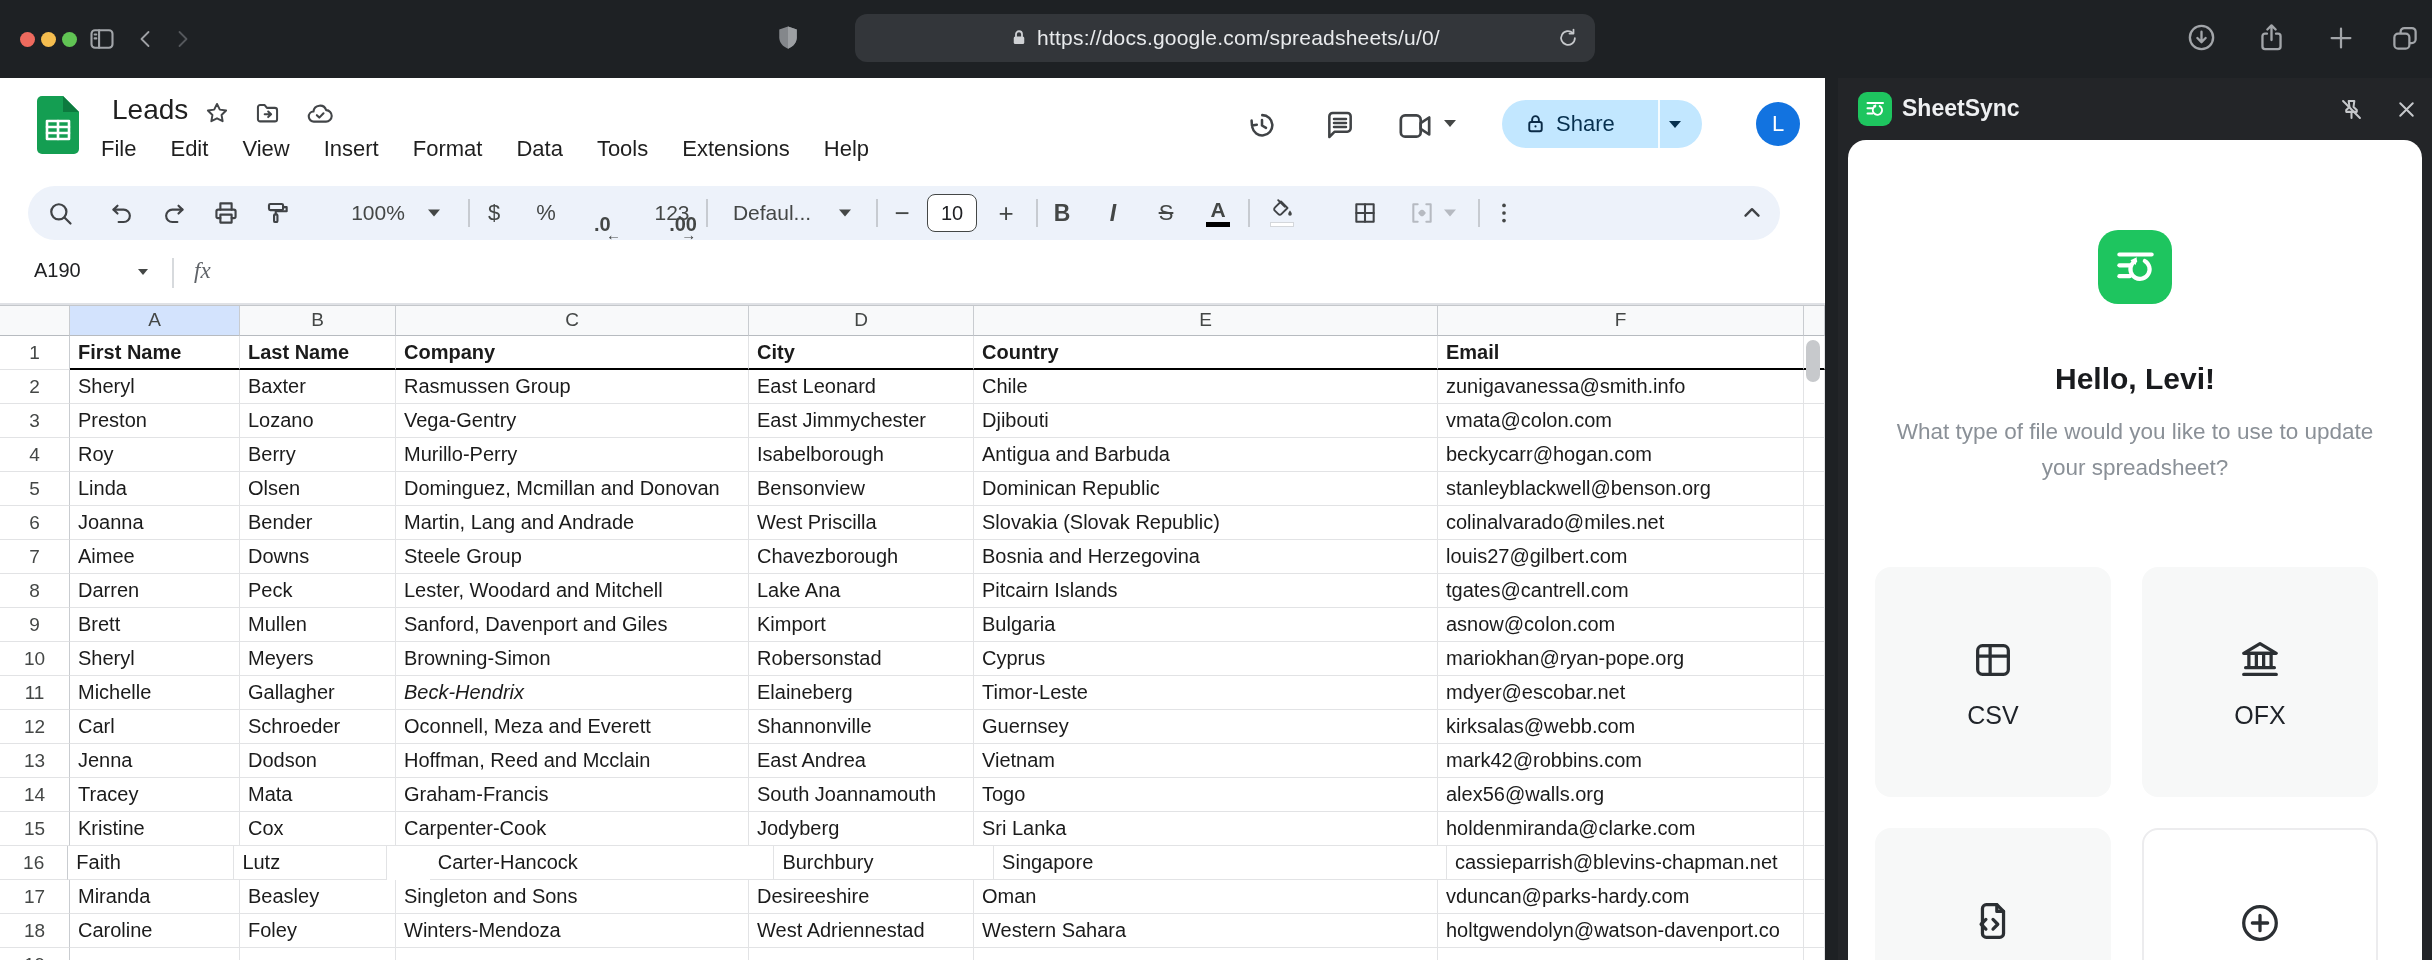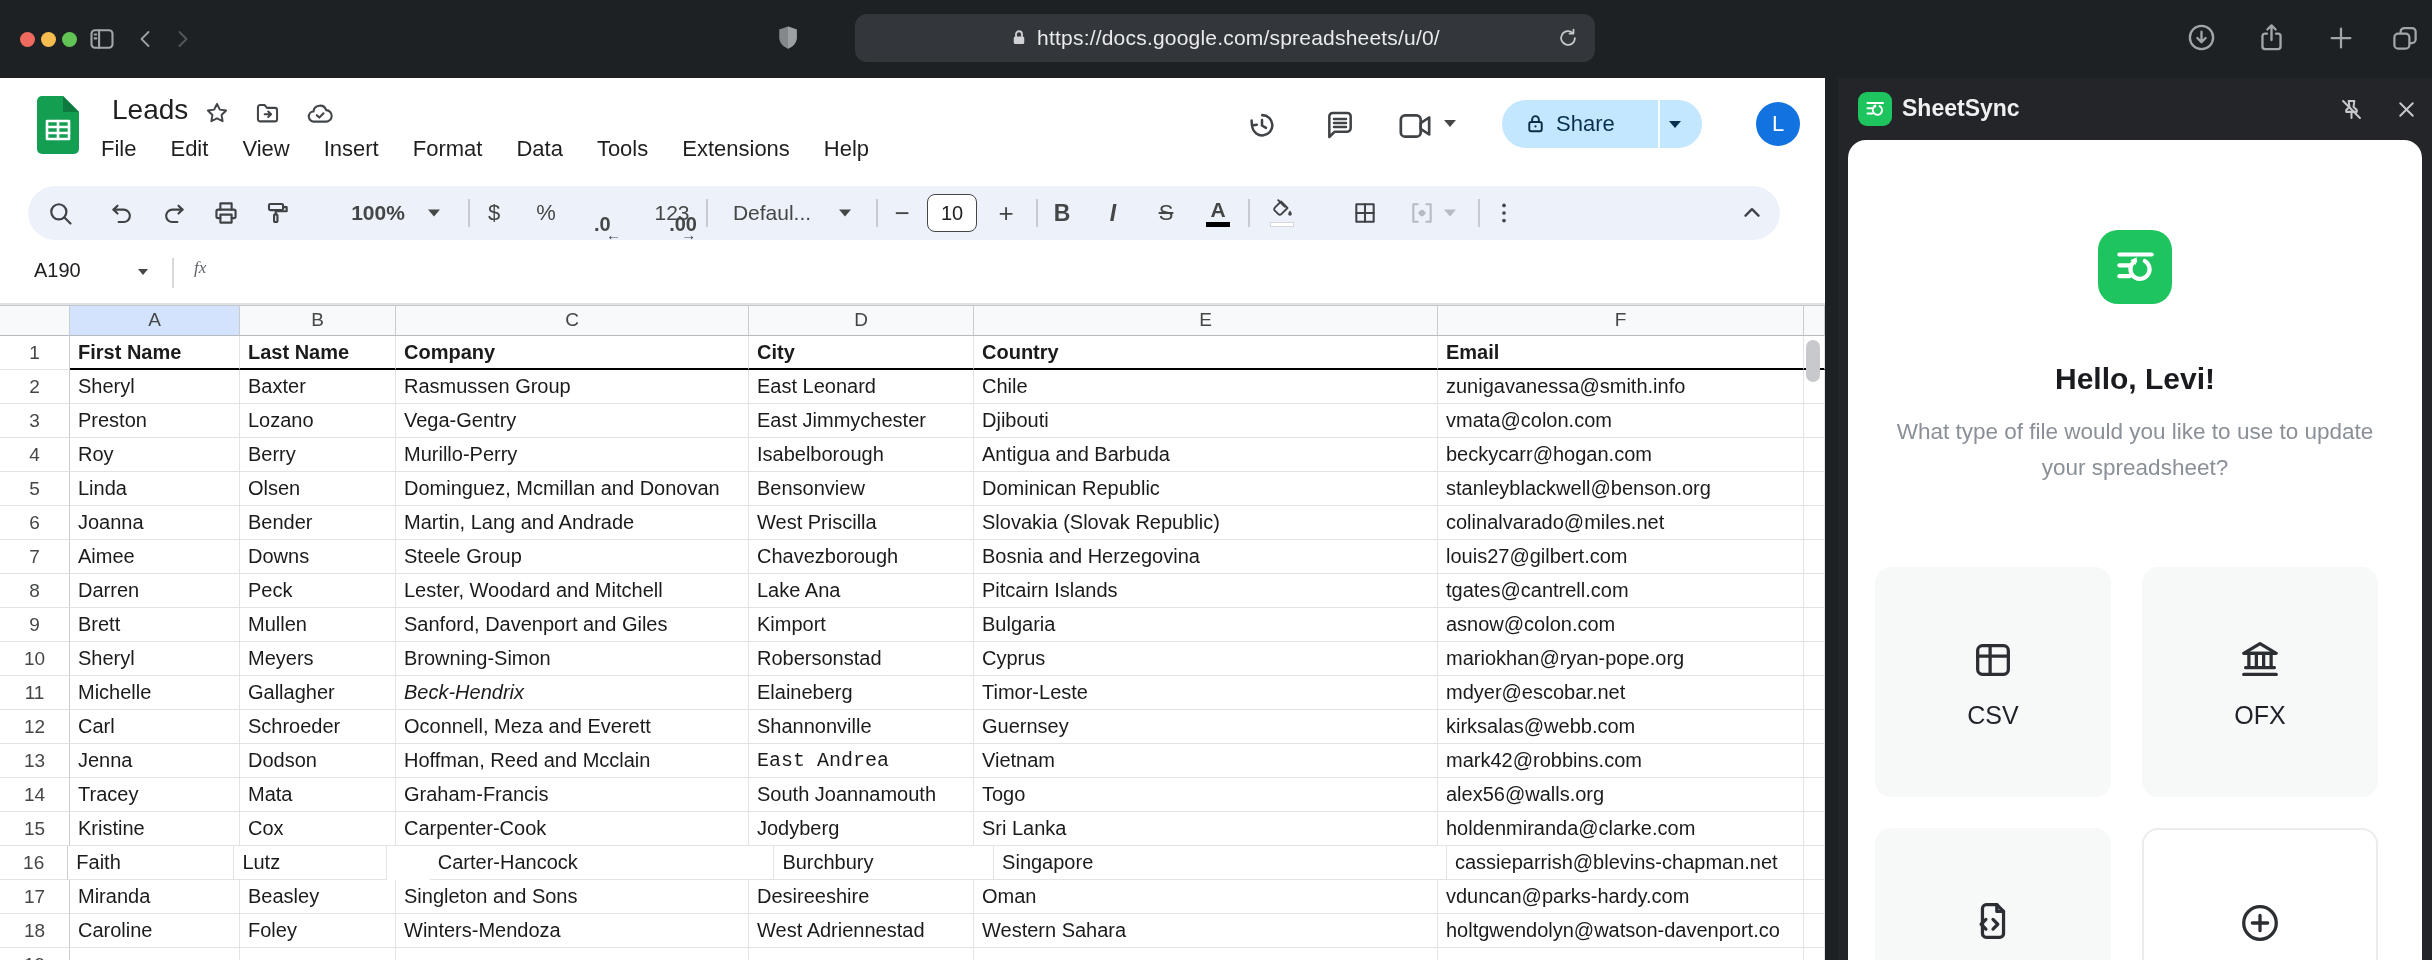--- a/index.html
+++ b/index.html
@@ -192,21 +192,21 @@
       <svg class="titem hicon" style="left:198px;" width="27" height="27" viewBox="0 0 24 24">
           <path d="M7 9V3.5h10V9"></path>
           <path d="M7 16.5H5A1.5 1.5 0 0 1 3.5 15v-4.5A1.5 1.5 0 0 1 5 9h14a1.5 1.5 0 0 1 1.5 1.5V15a1.5 1.5 0 0 1-1.5 1.5h-2"></path>
           <rect x="7" y="13.5" width="10" height="7"></rect>
         </svg>
       <svg class="titem hicon" style="left:250px;" width="27" height="27" viewBox="0 0 24 24">
           <rect x="4" y="4" width="12.5" height="5.5" rx="1.2"></rect>
           <path d="M16.5 6.8h3.2v3.6H10v2.8"></path>
           <rect x="8.5" y="13.2" width="3" height="6.8" rx="1"></rect>
         </svg>
-      <span class="titem ttext" style="left:350px;font-weight:700;">100%</span>
+      <span class="titem ttext" style="left:350px;font-weight:400;">100%</span>
       <span class="titem caret" style="left:406px;"></span>
       <span class="tdiv" style="left:440px;"></span>
       <span class="titem ttext" style="left:466px;font-size:22px;">$</span>
       <span class="titem ttext" style="left:518px;font-size:22px;">%</span>
       <span class="titem decwrap" style="left:566px;"><span>.0</span><i>←</i></span>
       <span class="titem decwrap" style="left:620px;"><span>.00</span><i>→</i></span>
       <span class="titem ttext" style="left:644px;">123</span>
       <span class="tdiv" style="left:678px;"></span>
       <span class="titem ttext" style="left:744px;font-weight:400;">Defaul...</span>
       <span class="titem caret" style="left:817px;"></span>
@@ -250,21 +250,21 @@
         </svg>
       <svg class="titem hicon" style="left:1724px;stroke-width:2.2;" width="26" height="26" viewBox="0 0 24 24">
           <path d="M6 14.5l6-6 6 6"></path>
         </svg>
     </div>
 
     <div class="fbar">
       <span style="position:absolute;left:34px;top:15px;font-size:20px;color:#202124;">A190</span>
       <span class="caret" style="position:absolute;left:138px;top:25px;border-top-width:6px;border-left-width:5.5px;border-right-width:5.5px;"></span>
       <span style="position:absolute;left:172px;top:14px;width:1.5px;height:30px;background:#d7dadd;"></span>
-      <span style="position:absolute;left:194px;top:14px;font-size:17px;font-style:italic;color:#5f6368;font-family:'Liberation Serif',serif;">fx</span>
+      <span style="position:absolute;left:194px;top:14px;font-size:23px;font-style:italic;color:#5f6368;font-family:'Liberation Serif',serif;">fx</span>
     </div>
 
     <div class="grid" id="grid">
         <div class="ghead">
           <div class="colhead" style="width: 70px;"></div>
           <div class="colhead sel" style="width: 170px;">A</div>
           <div class="colhead" style="width: 156px;">B</div>
           <div class="colhead" style="width: 353px;">C</div>
           <div class="colhead" style="width: 225px;">D</div>
           <div class="colhead" style="width: 464px;">E</div>
@@ -389,21 +389,21 @@
           <div class="cell" style="width: 225px;">Shannonville</div>
           <div class="cell" style="width: 464px;">Guernsey</div>
           <div class="cell" style="width: 366px;">kirksalas@webb.com</div>
           <div class="cell" style="width: 21px;"></div>
         </div>
         <div class="grow">
           <div class="rownum">13</div>
           <div class="cell" style="width: 170px;">Jenna</div>
           <div class="cell" style="width: 156px;">Dodson</div>
           <div class="cell" style="width: 353px;">Hoffman, Reed and Mcclain</div>
-          <div class="cell" style="width: 225px; font-family: Liberation Mono, monospace;">East Andrea</div>
+          <div class="cell" style="width: 225px;">East Andrea</div>
           <div class="cell" style="width: 464px;">Vietnam</div>
           <div class="cell" style="width: 366px;">mark42@robbins.com</div>
           <div class="cell" style="width: 21px;"></div>
         </div>
         <div class="grow">
           <div class="rownum">14</div>
           <div class="cell" style="width: 170px;">Tracey</div>
           <div class="cell" style="width: 156px;">Mata</div>
           <div class="cell" style="width: 353px;">Graham-Francis</div>
           <div class="cell" style="width: 225px;">South Joannamouth</div>

